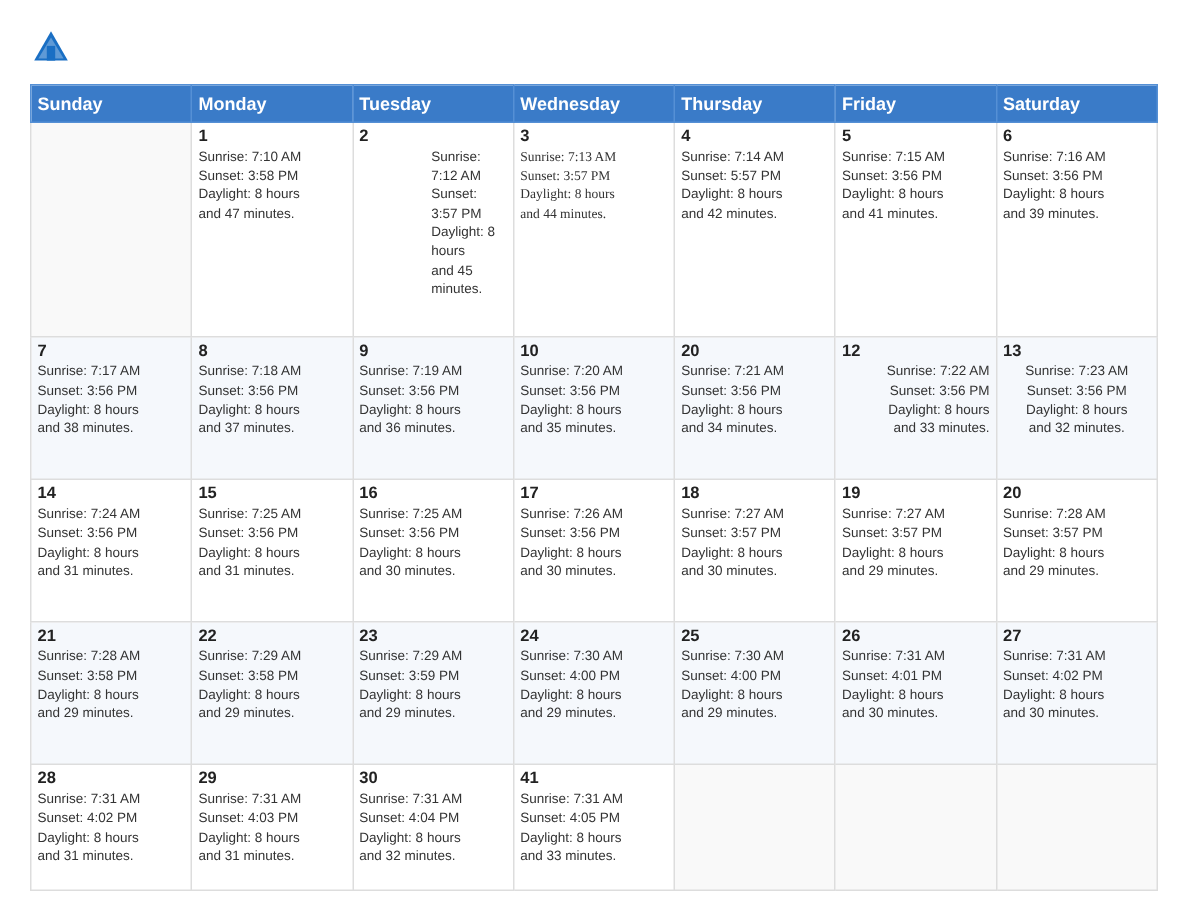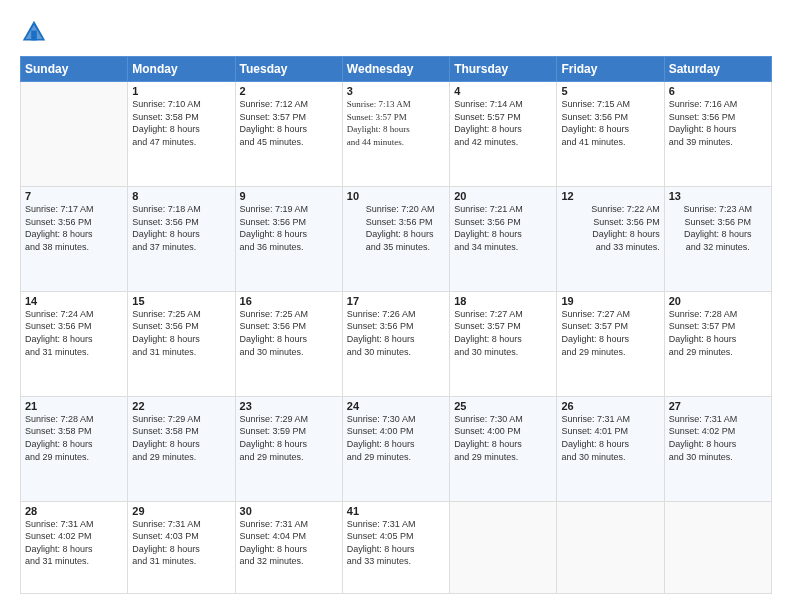--- a/index.html
+++ b/index.html
@@ -147,21 +147,21 @@
           <td class="empty-cell"></td>
           <td>
             <span class="day-num">1</span>
             <div class="day-info" style="white-space: pre-line;">Sunrise: 7:10 AM
 Sunset: 3:58 PM
 Daylight: 8 hours
 and 47 minutes.</div>
           </td>
           <td>
             <span class="day-num">2</span>
-            <div class="day-info" style="white-space: pre-line;">Sunrise: 7:12 AM
+            <div class="day-info" style="white-space: pre-line; margin-left: 48px;">Sunrise: 7:12 AM
 Sunset: 3:57 PM
 Daylight: 8 hours
 and 45 minutes.</div>
           </td>
           <td>
             <span class="day-num">3</span>
             <div class="day-info" style="white-space: pre-line; font-family: Liberation Serif, serif;">Sunrise: 7:13 AM
 Sunset: 3:57 PM
 Daylight: 8 hours
 and 44 minutes.</div>
@@ -205,21 +205,21 @@
           </td>
           <td>
             <span class="day-num">9</span>
             <div class="day-info" style="white-space: pre-line;">Sunrise: 7:19 AM
 Sunset: 3:56 PM
 Daylight: 8 hours
 and 36 minutes.</div>
           </td>
           <td>
             <span class="day-num">10</span>
-            <div class="day-info" style="white-space: pre-line; margin-left: 19px;">Sunrise: 7:20 AM
+            <div class="day-info" style="white-space: pre-line;">Sunrise: 7:20 AM
 Sunset: 3:56 PM
 Daylight: 8 hours
 and 35 minutes.</div>
           </td>
           <td>
             <span class="day-num">20</span>
             <div class="day-info" style="white-space: pre-line;">Sunrise: 7:21 AM
 Sunset: 3:56 PM
 Daylight: 8 hours
 and 34 minutes.</div>

